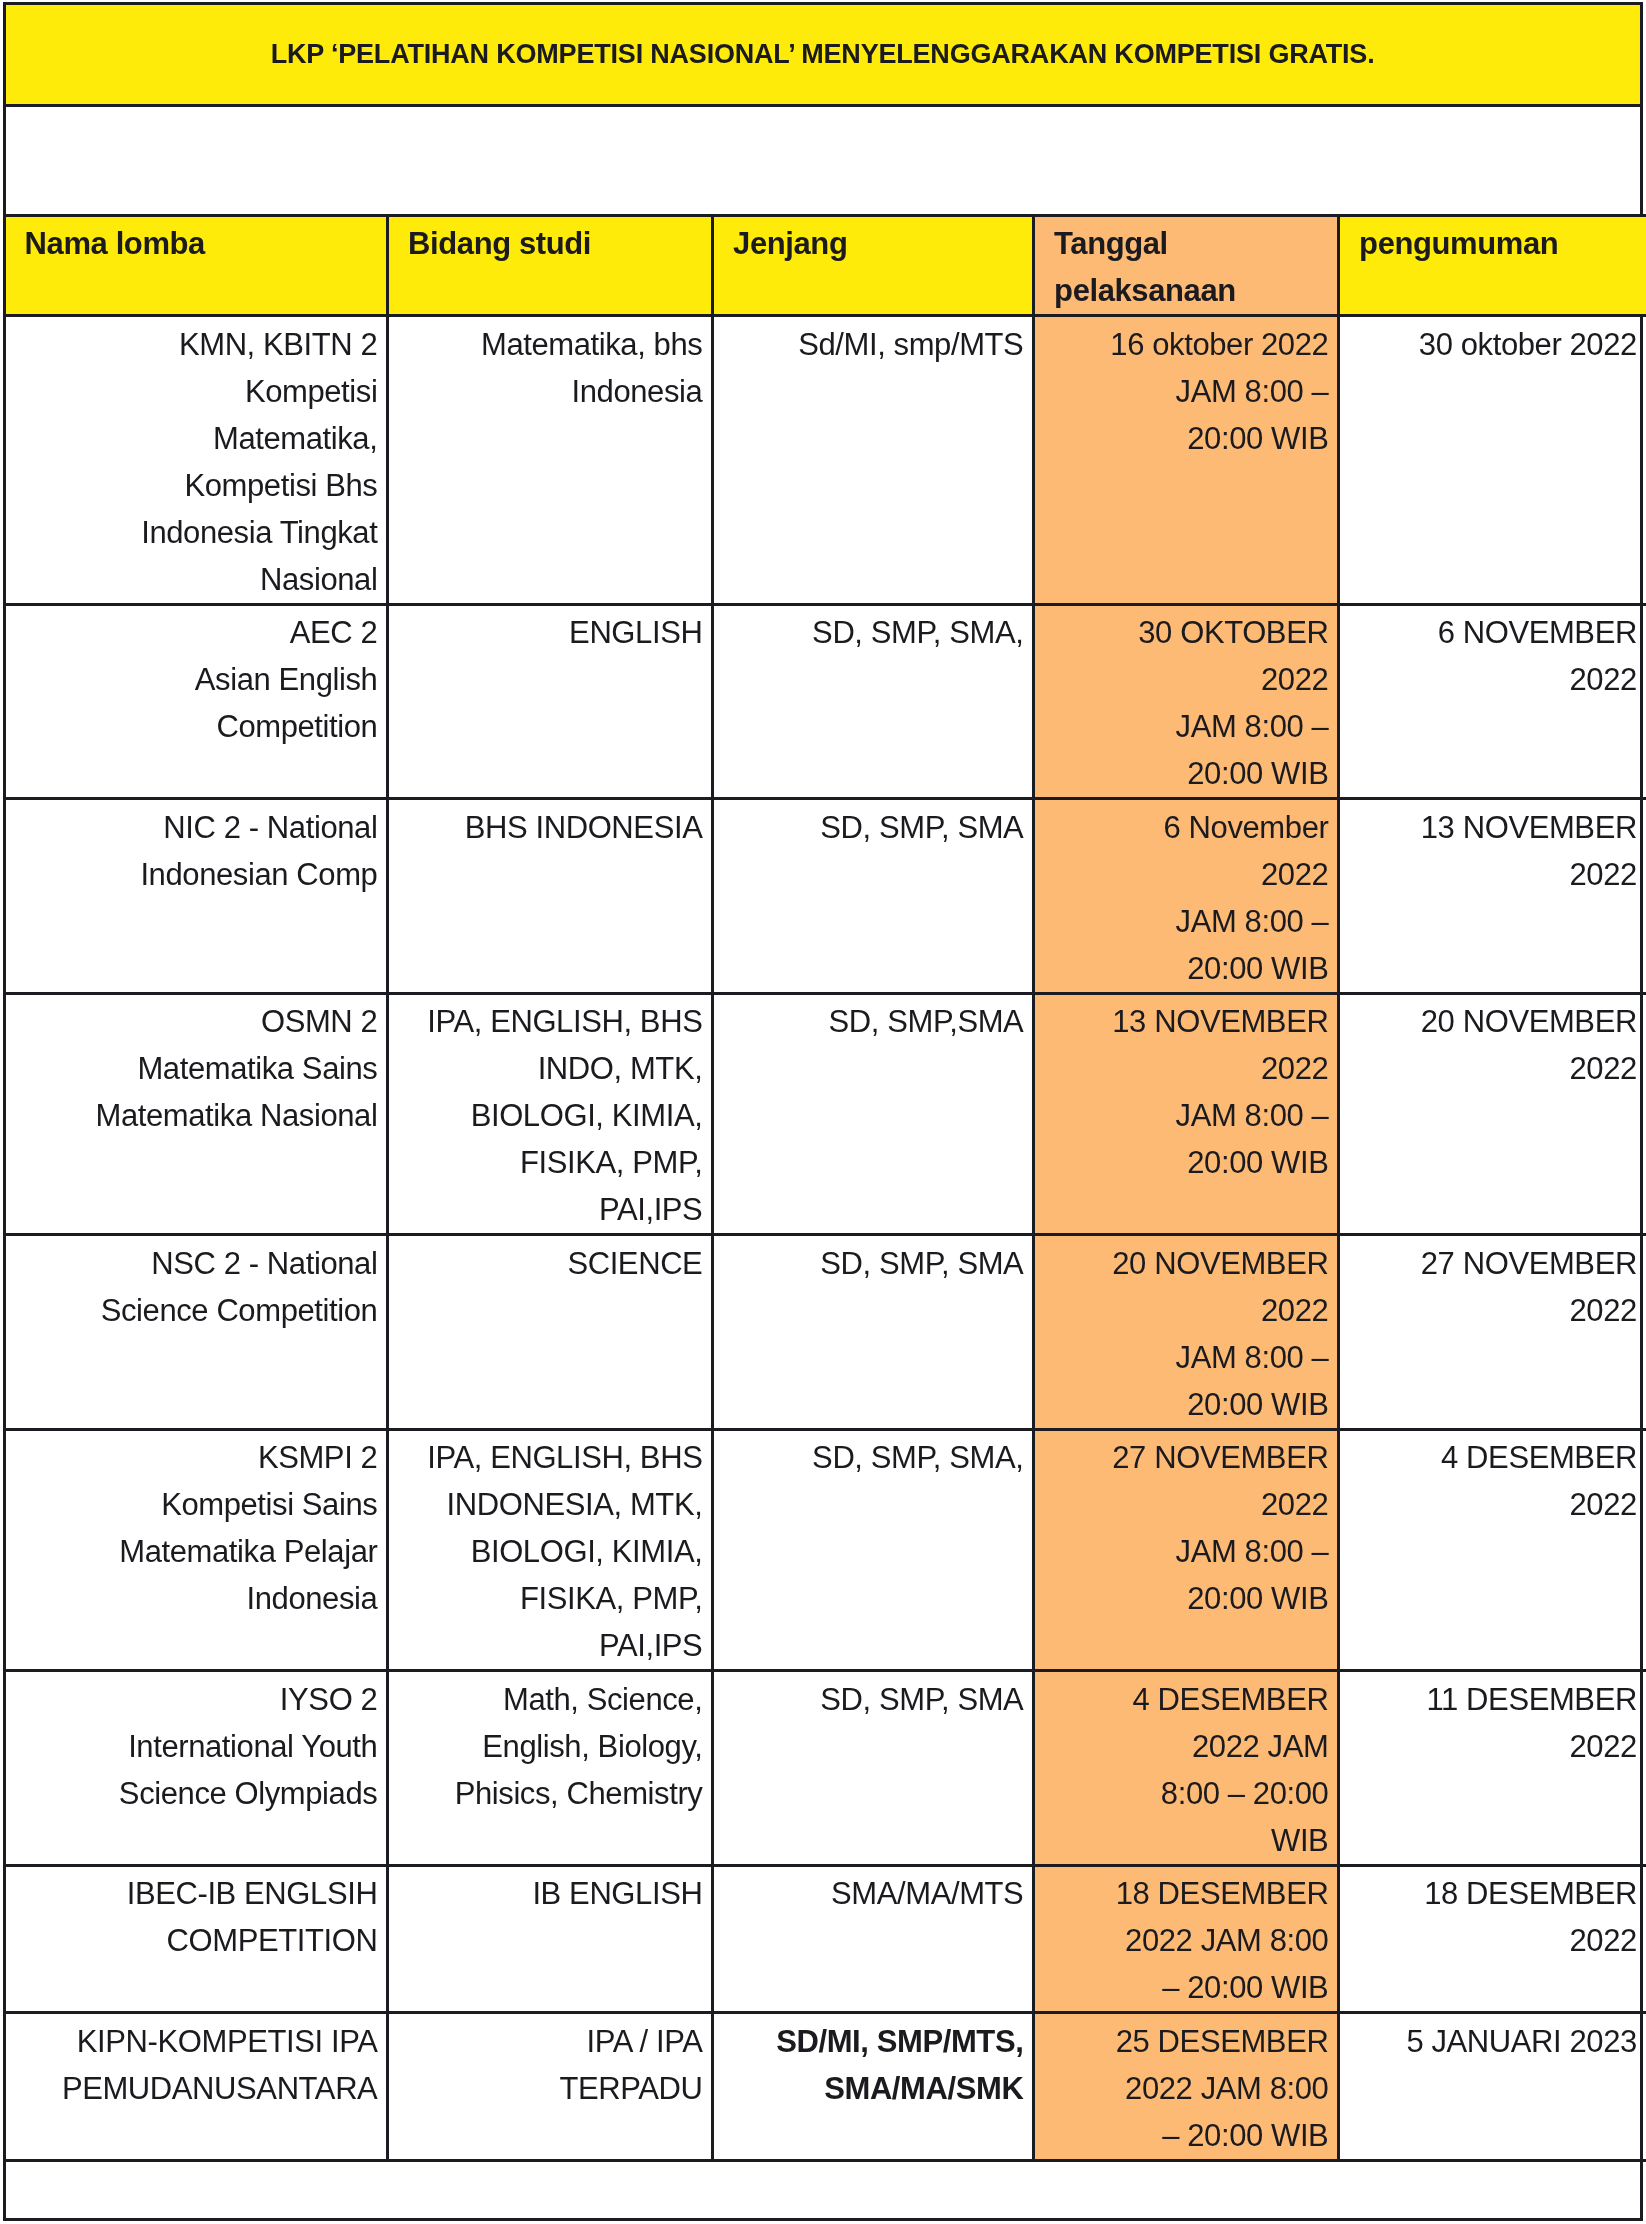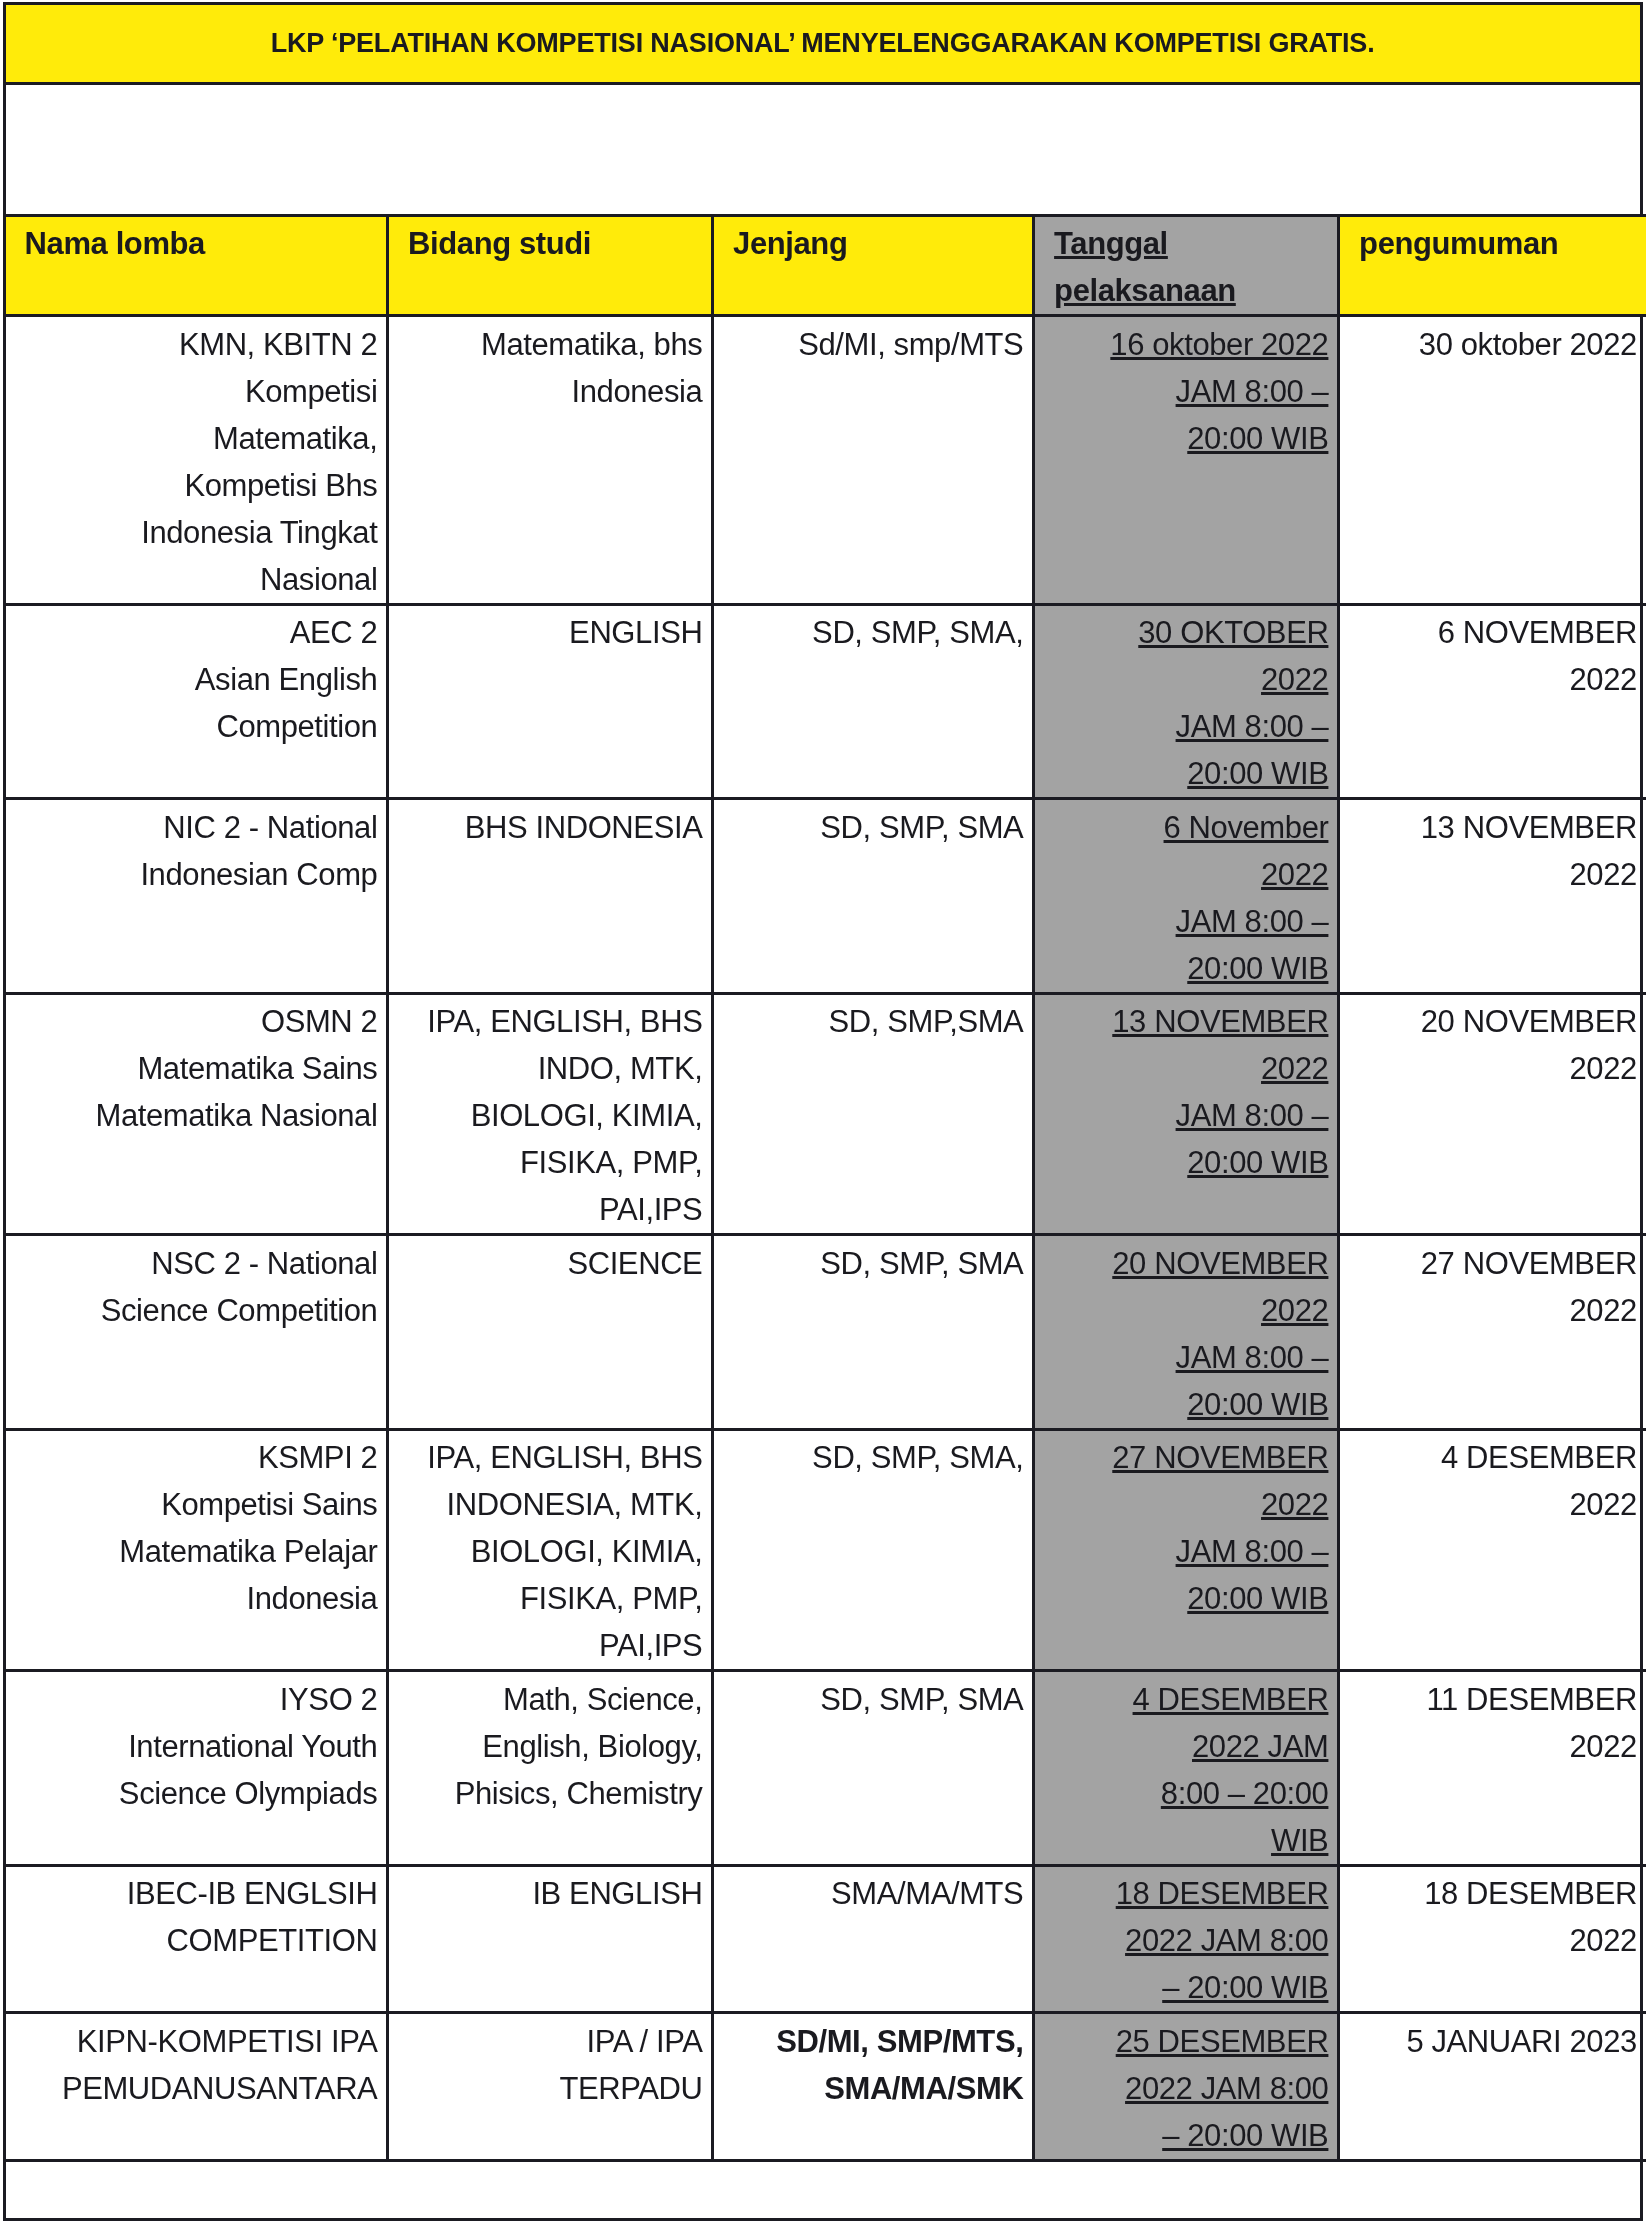--- a/index.html
+++ b/index.html
@@ -1,35 +1,35 @@
 <!DOCTYPE html>
 <html style="font-size:14px"><head>
 <meta charset="utf-8">
 <style>
   html, body { margin: 0; padding: 0; background: #ffffff; }
   body { width: 1647px; height: 2225px; position: relative; overflow: hidden;
          font-family: "Liberation Sans", "DejaVu Sans", sans-serif; color: #1a1a1f; }
   .sheet { position: absolute; left: 2.6px; top: 1.7px; width: 1640px; height: 2219px;
            border: 3.5px solid #1b1b22; box-sizing: border-box; background: #ffffff; }
-  .banner { position: absolute; left: 0; top: 0; width: 100%; height: 80px;
+  .banner { position: absolute; left: 0; top: 0; width: 100%; height: 102px;
             background: #FFEB0A; border-bottom: 3.5px solid #1b1b22; box-sizing: border-box;
             display: flex; flex-direction: column; align-items: center; justify-content: center; }
   .banner div { font-weight: bold; font-size: 27px; line-height: 38px; letter-spacing: -0.2px; white-space: nowrap; }
   .title { position: absolute; left: 0; top: 94px; width: 100%; height: 116px;
            background: #FFEB0A; box-sizing: border-box;
            display: flex; align-items: center; justify-content: center; }
   .title span { font-weight: bold; font-size: 75px; letter-spacing: -0.9px; transform: scaleX(0.92); display: inline-block; padding-top: 5.2px; }
   table.grid { position: absolute; left: 0; top: 209px; width: 100%; border-collapse: collapse; table-layout: fixed; }
   table.grid th, table.grid td { border: 3.5px solid #1b1b22; vertical-align: top; text-align: left;
            padding: 3.5px 8.7px 0 19px; box-sizing: border-box; font-size: 31px; line-height: 47px;
            letter-spacing: -0.4px; overflow: hidden; }
   table.grid tr > *:first-child { border-left: none; }
   table.grid tr > *:last-child { border-right: none; }
   table.grid th { background: #FFEB0A; font-weight: bold; height: 96px; }
-  table.grid th.date, table.grid td.date { background: #a3a3a3; text-decoration: underline; }
+  table.grid th.date, table.grid td.date { background: #fdba74; }
   table.grid td { font-weight: normal; text-align: right; }
   .cell-line { display: block; white-space: nowrap; }
   .footer { position: absolute; left: 0; bottom: 0; width: 100%; height: 105px;
             display: flex; align-items: center; justify-content: center; }
   .footer span { font-size: 83px; letter-spacing: 0px; transform: scaleX(0.93); display: inline-block; padding-bottom: 3.5px; }
 </style>
 </head>
 <body>
 
 <div class="sheet">

